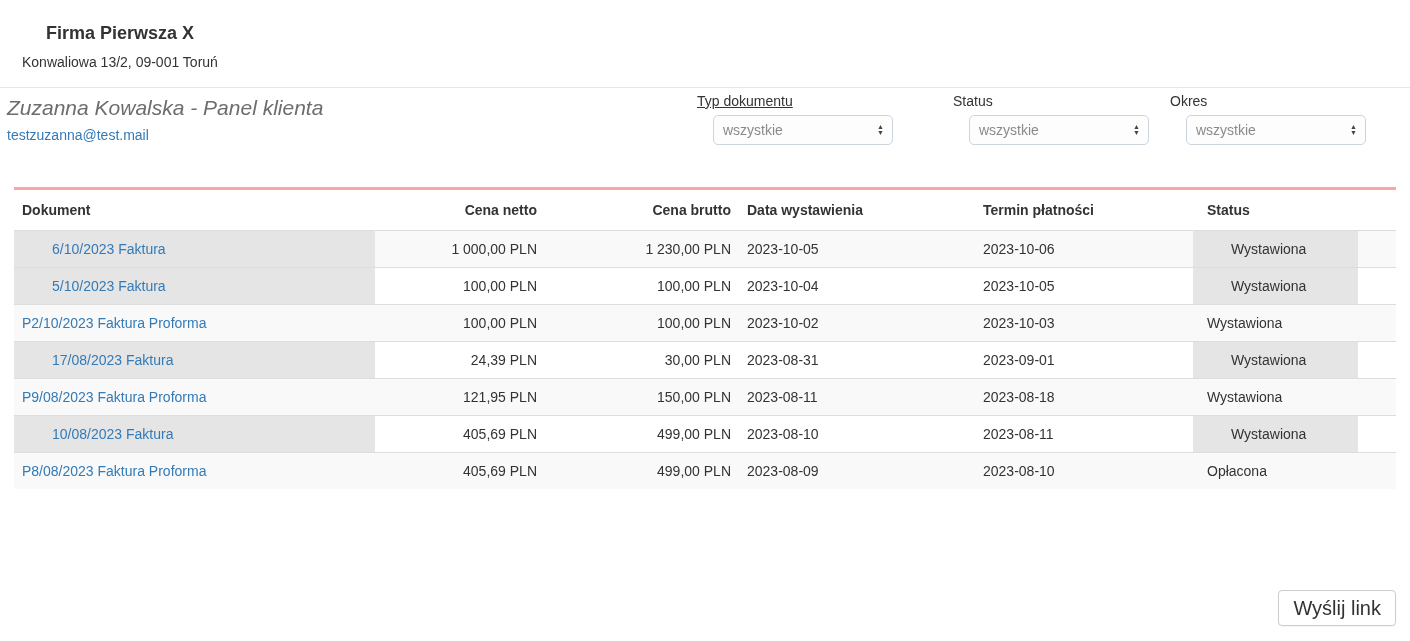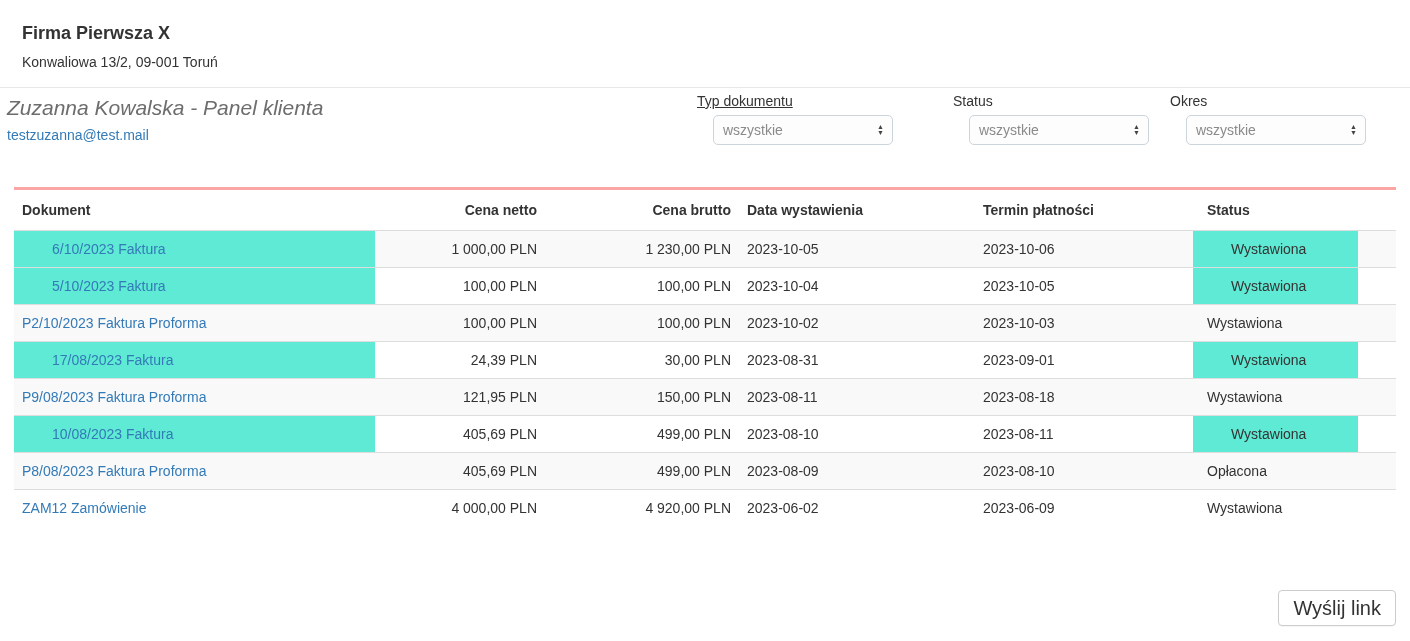--- a/index.html
+++ b/index.html
@@ -7,21 +7,21 @@
   body {
     width: 1410px; height: 641px;
     font-family: "Liberation Sans", "DejaVu Sans", sans-serif;
     font-size: 14px; color: #333333;
     position: relative; overflow: hidden;
   }
   .page { position: relative; width: 1410px; height: 641px; }
 
   
   .company { position: absolute; left: 22px; top: 22px; }
-  .company-name { font-size: 18px; font-weight: bold; color: #333; line-height: 22px; }
+  .company-name { font-size: 18px; font-weight: bold; color: #333; line-height: 22px; text-align: center; }
   .company-address { font-size: 14px; color: #333; margin-top: 10px; }
 
   .top-divider { position: absolute; left: 0; top: 87px; width: 1410px; height: 0; border-top: 1px solid #e7e7e7; }
 
   
   .client-title {
     position: absolute; left: 7px; top: 95px;
     font-size: 21px; font-style: italic; color: #6d6d6d; line-height: 26px;
     font-weight: normal;
   }
@@ -62,21 +62,21 @@
   }
   .doc-table td {
     font-size: 14px; color: #333;
     padding: 10px 8px;
     border-top: 1px solid #dddddd;
   }
   .doc-table tbody tr:first-child td { border-top: none; }
   .doc-table tbody tr:nth-child(odd) { background: #f9f9f9; }
   .doc-table th.num, .doc-table td.num { text-align: right; }
   .doc-table th.col-status, .doc-table td.col-status { padding-left: 14px; }
-  tr.overdue td.col-dok, tr.overdue td.col-status { background: #5eead4; padding-left: 38px; }
+  tr.overdue td.col-dok, tr.overdue td.col-status { background: #e5e5e5; padding-left: 38px; }
 
   
   .send-link-btn {
     position: absolute; right: 14px; top: 590px;
     height: 36px; padding: 0 14px;
     background: #ffffff; border: 1px solid #cccccc; border-radius: 4px;
     font-family: "Liberation Sans", sans-serif;
     font-size: 20px; color: #333; cursor: pointer;
     box-shadow: 0 1px 1px rgba(0,0,0,0.04);
   }
@@ -227,29 +227,18 @@
       <td class="col-dok">
         <a href="#">P8/08/2023 Faktura Proforma</a>
       </td>
       <td class="num">405,69 PLN</td>
       <td class="num">499,00 PLN</td>
       <td>2023-08-09</td>
       <td>2023-08-10</td>
       <td class="col-status">Opłacona</td>
       <td></td>
     </tr>
-        <tr>
-      <td class="col-dok">
-        <a href="#">ZAM12 Zamówienie</a>
-      </td>
-      <td class="num">4 000,00 PLN</td>
-      <td class="num">4 920,00 PLN</td>
-      <td>2023-06-02</td>
-      <td>2023-06-09</td>
-      <td class="col-status">Wystawiona</td>
-      <td></td>
-    </tr>
       </tbody>
   </table>
 
   <button class="send-link-btn">Wyślij link</button>
 
 </div>
 
 </body></html>

